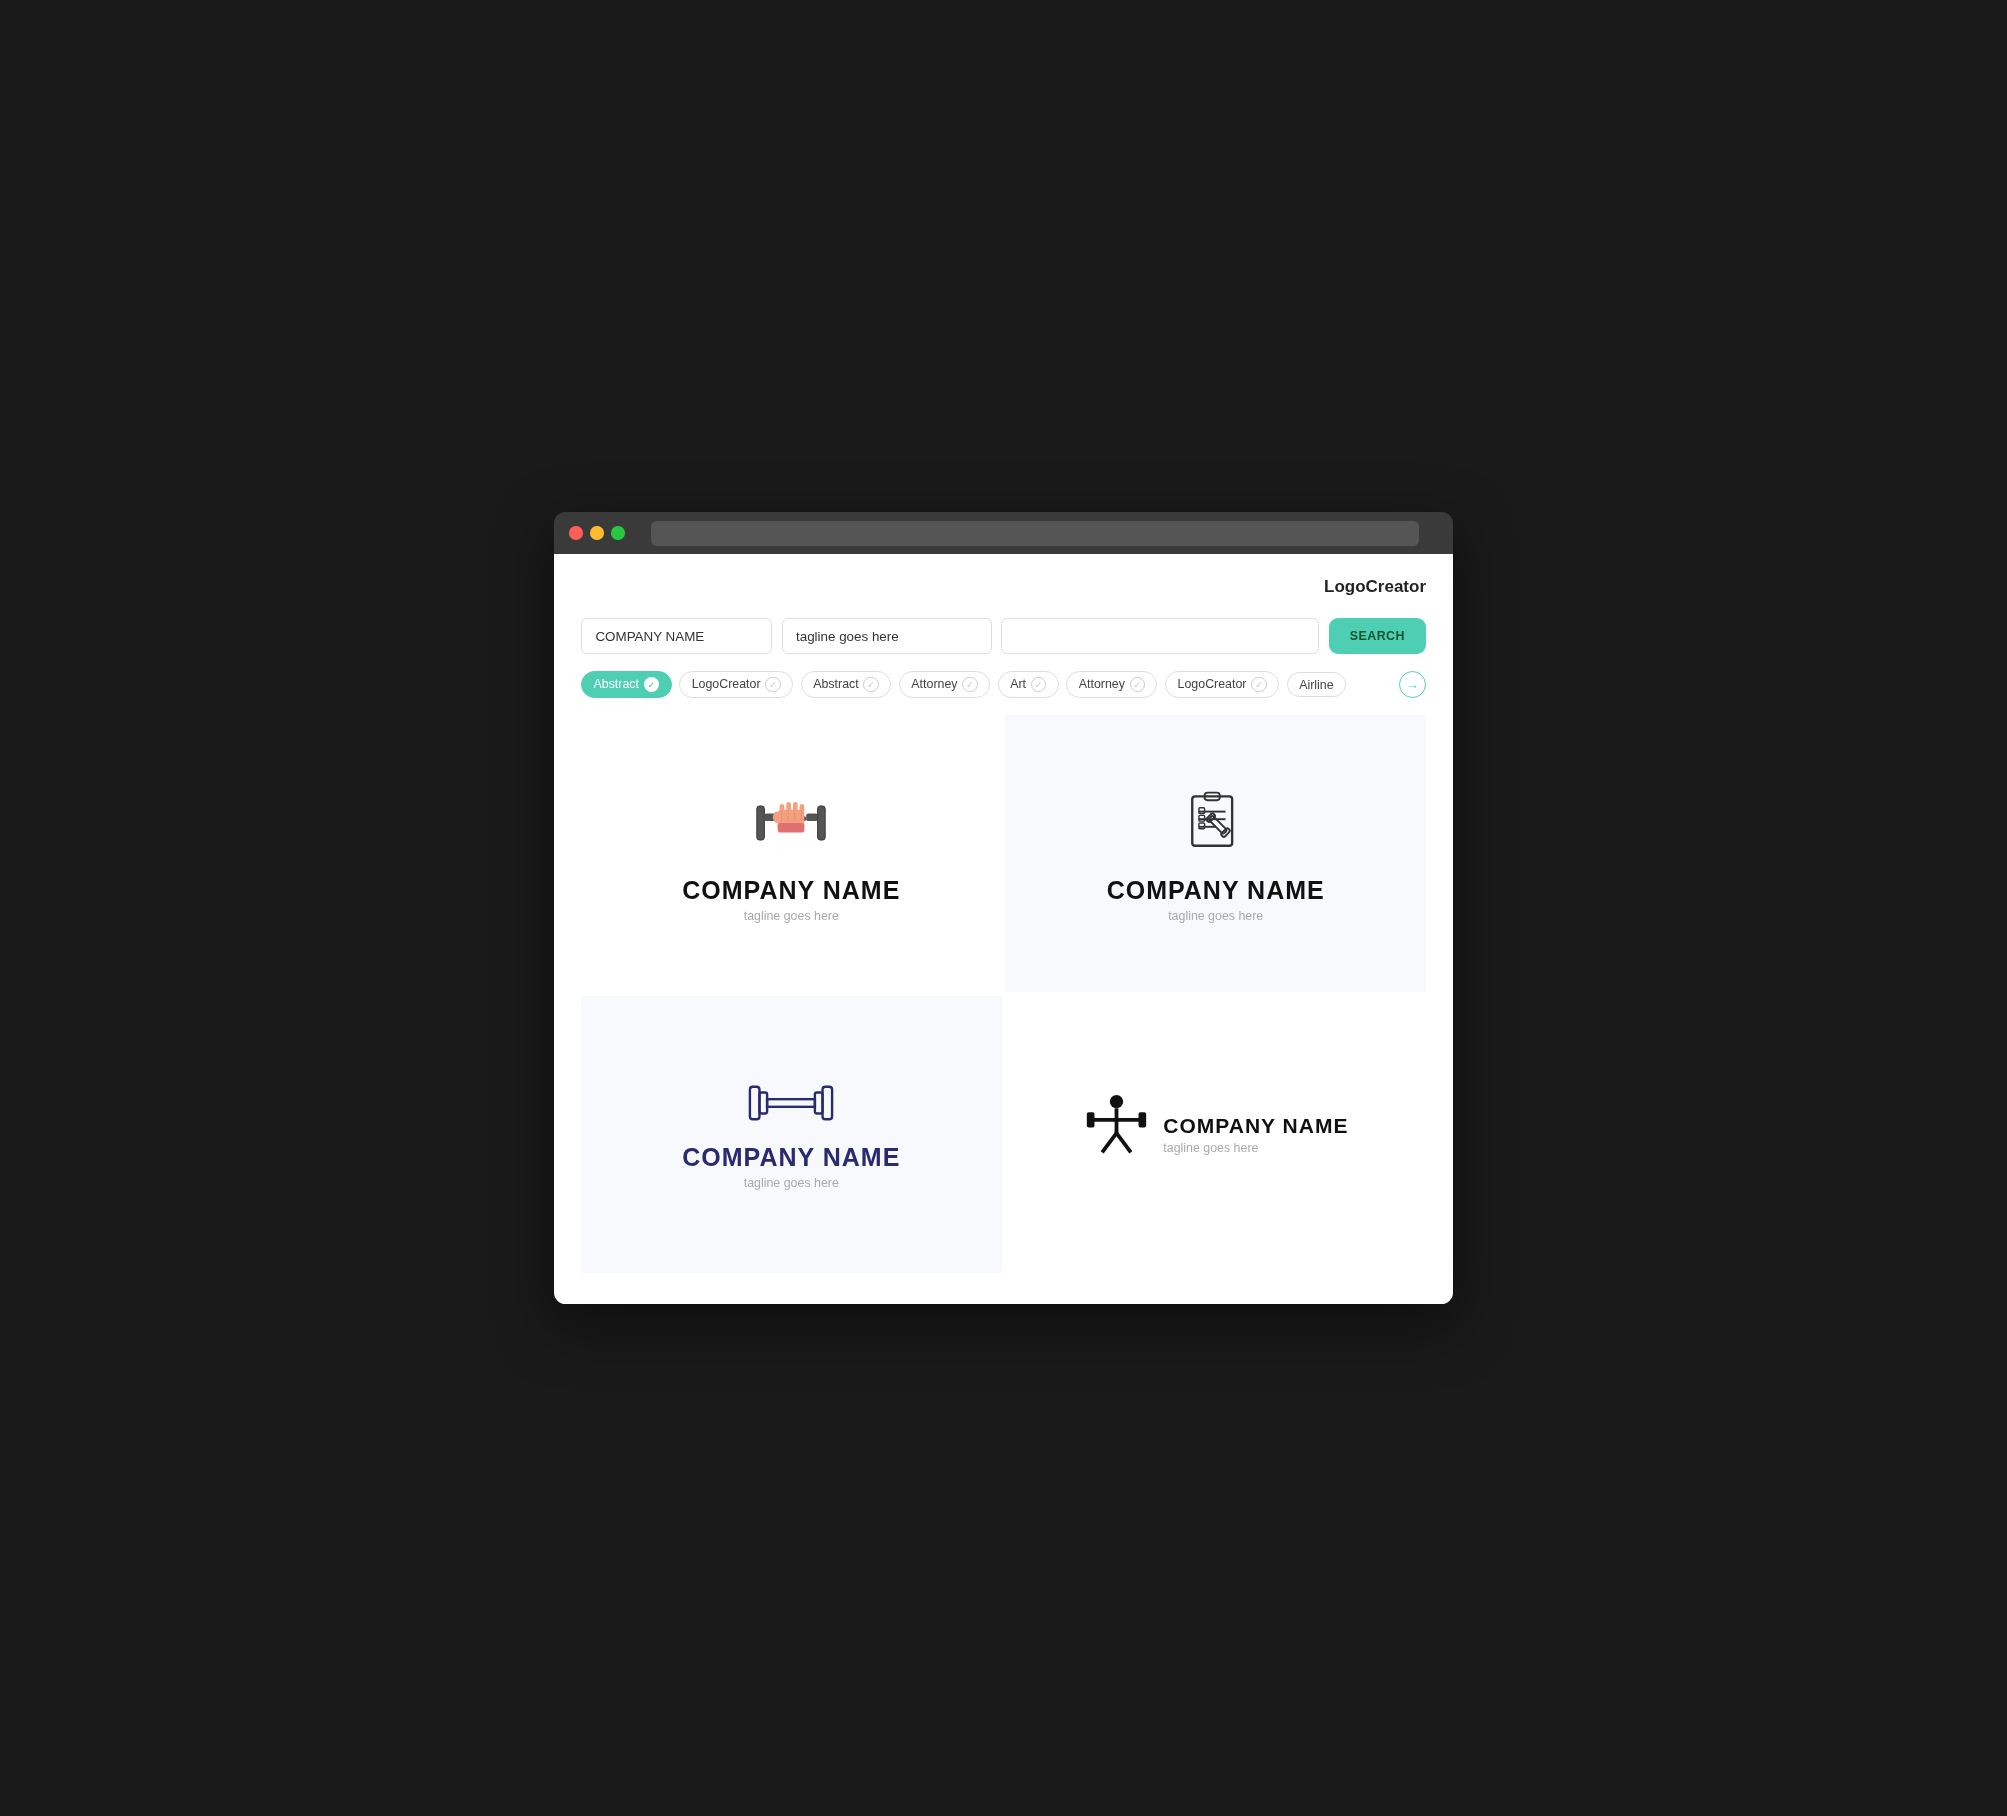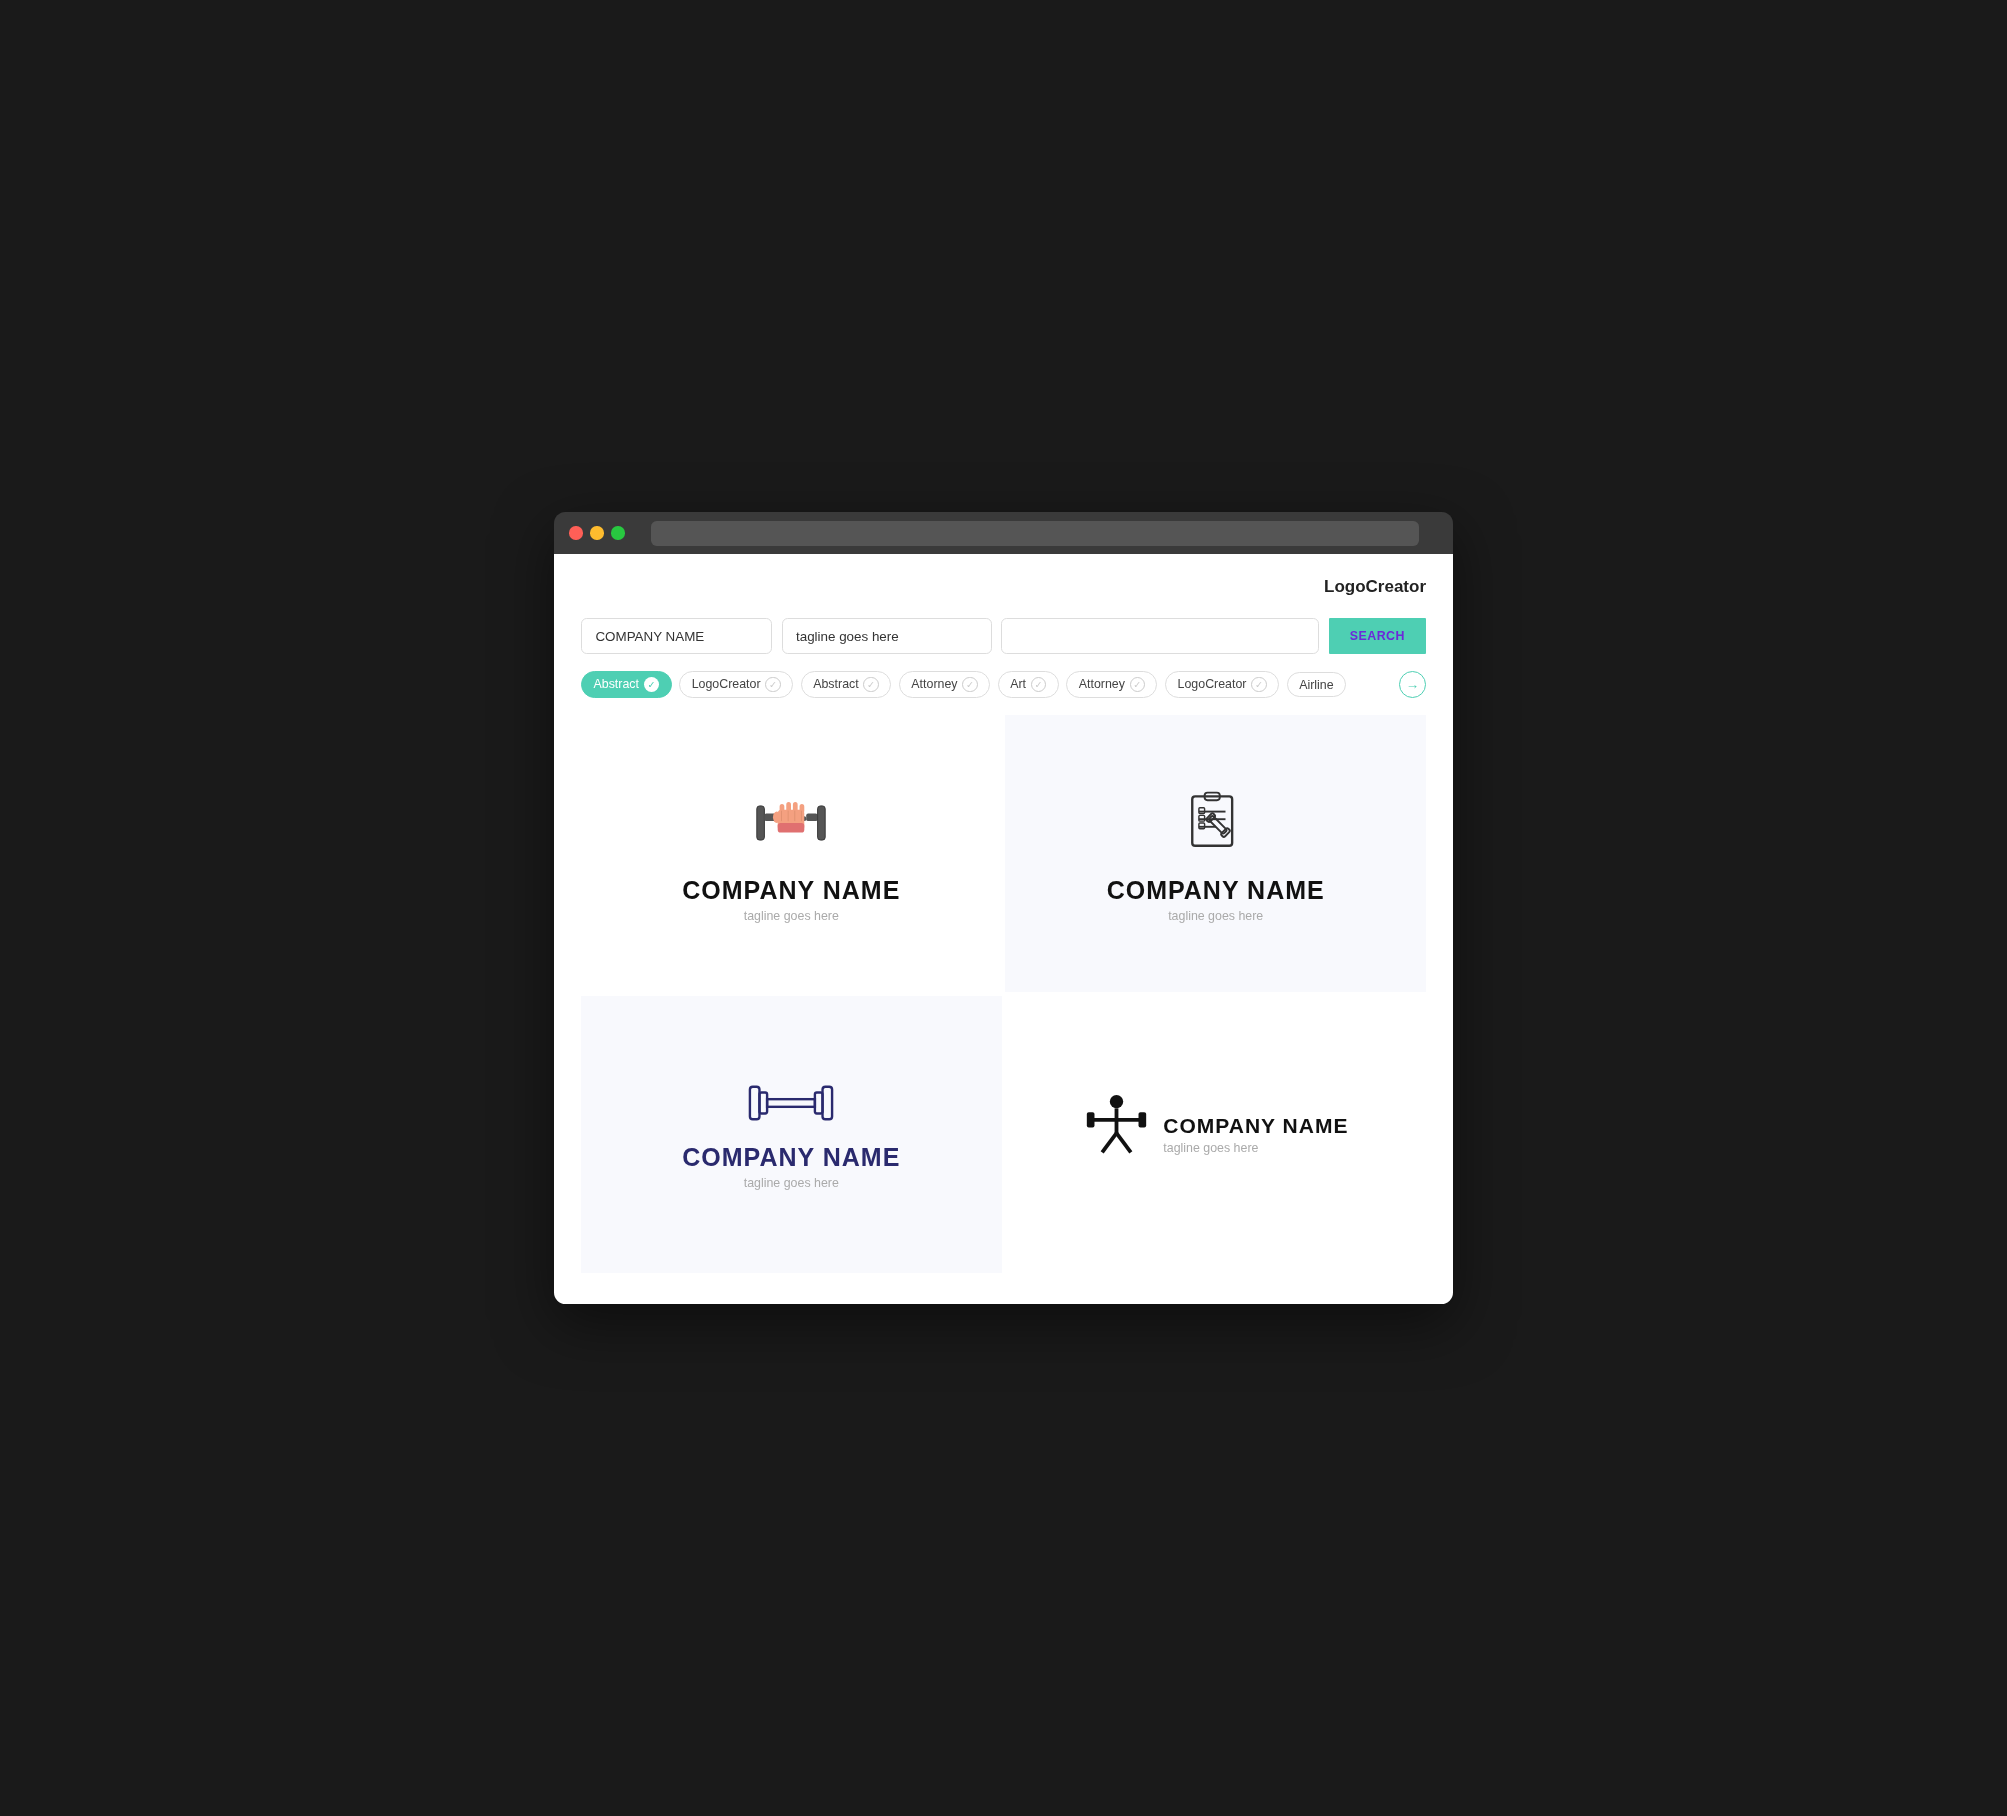--- a/index.html
+++ b/index.html
@@ -72,23 +72,23 @@
       outline: none;
       color: #333;
     }
 
     .input-company { width: 191px; }
     .input-tagline { width: 210px; }
     .input-keyword { flex: 1; }
 
     .search-button {
       background: #4ecfb3;
-      color: #6d28d9;
+      color: #14532d;
       border: none;
-      border-radius: 1px;
+      border-radius: 9px;
       padding: 9.6px 21px;
       font-size: 12.4px;
       font-weight: 700;
       letter-spacing: 0.5px;
       cursor: pointer;
     }
 
     .category-bar {
       display: flex;
       align-items: center;

